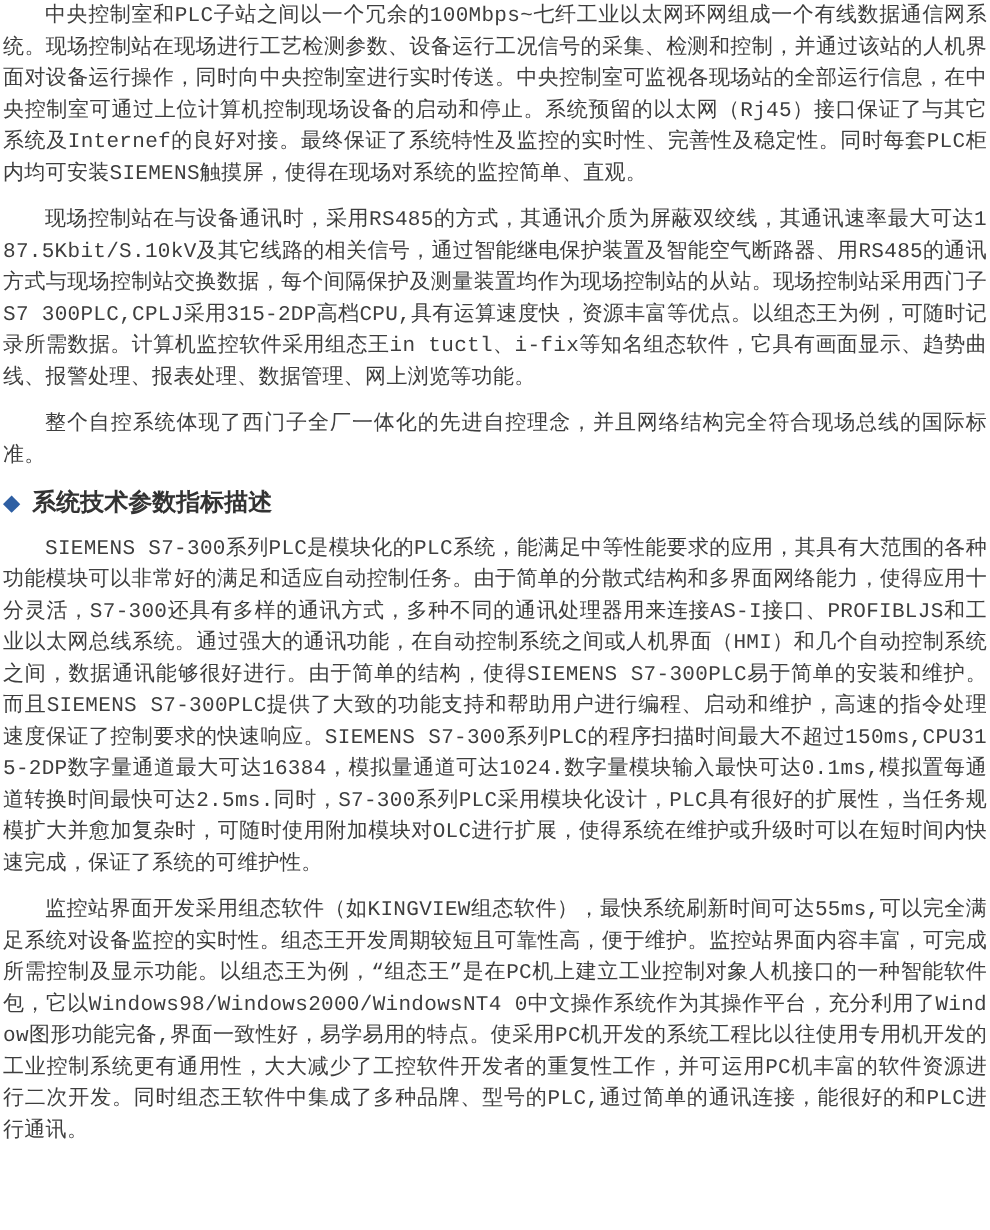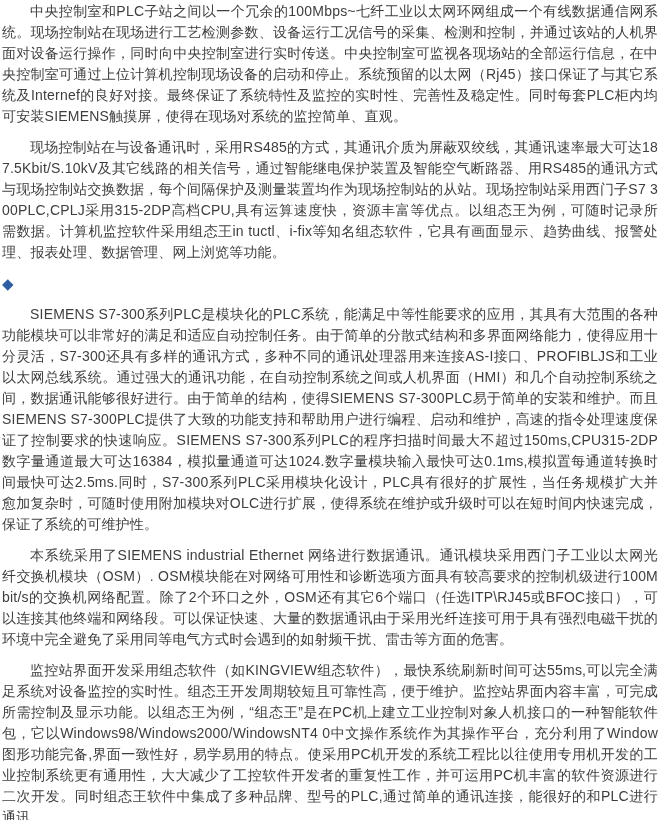--- a/index.html
+++ b/index.html
@@ -21,20 +21,21 @@
   }
   .doc p.body-para {
     margin: 0 0 10px 0;
     font-size: 14px;
     line-height: 21px;
     text-align: justify;
     text-justify: inter-ideograph;
     text-indent: 2em;
     word-break: break-all;
     letter-spacing: 0.2px;
+    font-family: Liberation Mono, monospace;
   }
   .section-heading {
     margin: 2px 0 10px 0;
     font-size: 16px;
     line-height: 21px;
     font-weight: bold;
     color: #333333;
     display: flex;
     align-items: center;
     gap: 8px;
@@ -48,24 +49,25 @@
 </style>
 </head>
 <body style="background: rgb(255, 255, 255);">
 
 <div class="doc">
 
   <p class="body-para">中央控制室和PLC子站之间以一个冗余的100Mbps~七纤工业以太网环网组成一个有线数据通信网系统。现场控制站在现场进行工艺检测参数、设备运行工况信号的采集、检测和控制，并通过该站的人机界面对设备运行操作，同时向中央控制室进行实时传送。中央控制室可监视各现场站的全部运行信息，在中央控制室可通过上位计算机控制现场设备的启动和停止。系统预留的以太网（Rj45）接口保证了与其它系统及Internef的良好对接。最终保证了系统特性及监控的实时性、完善性及稳定性。同时每套PLC柜内均可安装SIEMENS触摸屏，使得在现场对系统的监控简单、直观。</p>
 
   <p class="body-para">现场控制站在与设备通讯时，采用RS485的方式，其通讯介质为屏蔽双绞线，其通讯速率最大可达187.5Kbit/S.10kV及其它线路的相关信号，通过智能继电保护装置及智能空气断路器、用RS485的通讯方式与现场控制站交换数据，每个间隔保护及测量装置均作为现场控制站的从站。现场控制站采用西门子S7 300PLC,CPLJ采用315-2DP高档CPU,具有运算速度快，资源丰富等优点。以组态王为例，可随时记录所需数据。计算机监控软件采用组态王in tuctl、i-fix等知名组态软件，它具有画面显示、趋势曲线、报警处理、报表处理、数据管理、网上浏览等功能。</p>
 
+  <p class="body-para">整个自控系统体现了西门子全厂一体化的先进自控理念，并且网络结构完全符合现场总线的国际标准。</p>
 
   <h2 class="section-heading">
     <span class="diamond">◆</span>
+    <span>系统技术参数指标描述</span>
   </h2>
 
   <p class="body-para">SIEMENS S7-300系列PLC是模块化的PLC系统，能满足中等性能要求的应用，其具有大范围的各种功能模块可以非常好的满足和适应自动控制任务。由于简单的分散式结构和多界面网络能力，使得应用十分灵活，S7-300还具有多样的通讯方式，多种不同的通讯处理器用来连接AS-I接口、PROFIBLJS和工业以太网总线系统。通过强大的通讯功能，在自动控制系统之间或人机界面（HMI）和几个自动控制系统之间，数据通讯能够很好进行。由于简单的结构，使得SIEMENS S7-300PLC易于简单的安装和维护。而且SIEMENS S7-300PLC提供了大致的功能支持和帮助用户进行编程、启动和维护，高速的指令处理速度保证了控制要求的快速响应。SIEMENS S7-300系列PLC的程序扫描时间最大不超过150ms,CPU315-2DP数字量通道最大可达16384，模拟量通道可达1024.数字量模块输入最快可达0.1ms,模拟置每通道转换时间最快可达2.5ms.同时，S7-300系列PLC采用模块化设计，PLC具有很好的扩展性，当任务规模扩大并愈加复杂时，可随时使用附加模块对OLC进行扩展，使得系统在维护或升级时可以在短时间内快速完成，保证了系统的可维护性。</p>
 
-  <p class="body-para">本系统采用了SIEMENS industrial Ethernet 网络进行数据通讯。通讯模块采用西门子工业以太网光纤交换机模块（OSM）. OSM模块能在对网络可用性和诊断选项方面具有较高要求的控制机级进行100Mbit/s的交换机网络配置。除了2个环口之外，OSM还有其它6个端口（任选ITP\RJ45或BFOC接口），可以连接其他终端和网络段。可以保证快速、大量的数据通讯由于采用光纤连接可用于具有强烈电磁干扰的环境中完全避免了采用同等电气方式时会遇到的如射频干扰、雷击等方面的危害。</p>
 
   <p class="body-para">监控站界面开发采用组态软件（如KINGVIEW组态软件），最快系统刷新时间可达55ms,可以完全满足系统对设备监控的实时性。组态王开发周期较短且可靠性高，便于维护。监控站界面内容丰富，可完成所需控制及显示功能。以组态王为例，“组态王”是在PC机上建立工业控制对象人机接口的一种智能软件包，它以Windows98/Windows2000/WindowsNT4 0中文操作系统作为其操作平台，充分利用了Window图形功能完备,界面一致性好，易学易用的特点。使采用PC机开发的系统工程比以往使用专用机开发的工业控制系统更有通用性，大大减少了工控软件开发者的重复性工作，并可运用PC机丰富的软件资源进行二次开发。同时组态王软件中集成了多种品牌、型号的PLC,通过简单的通讯连接，能很好的和PLC进行通讯。</p>
 
 </div>
 
 </body></html>

